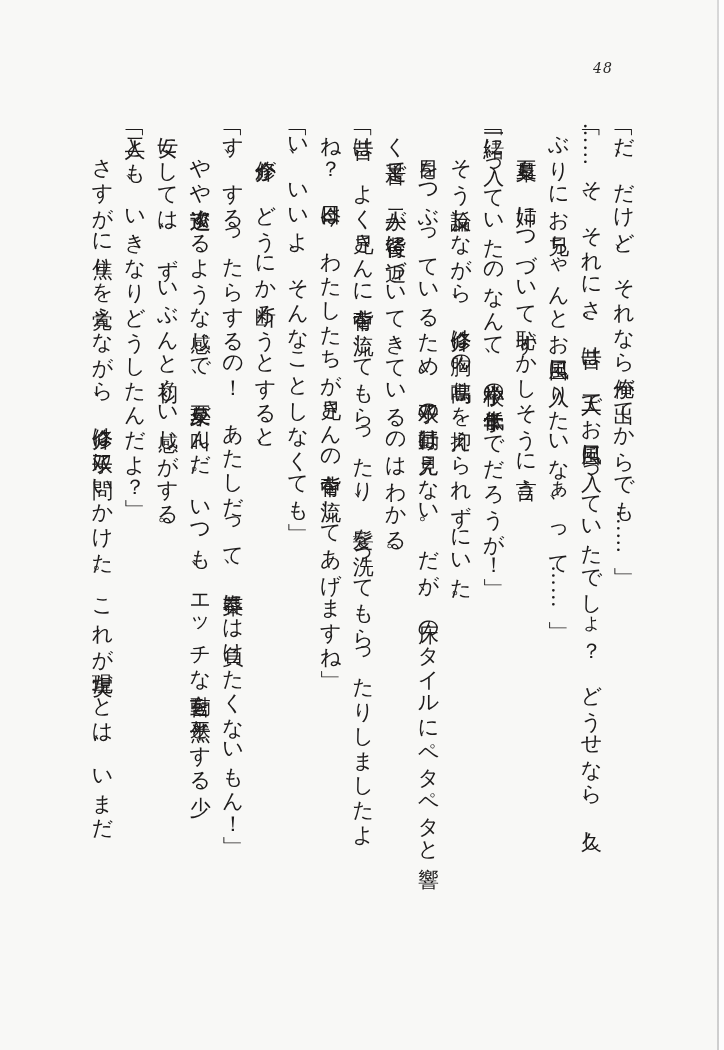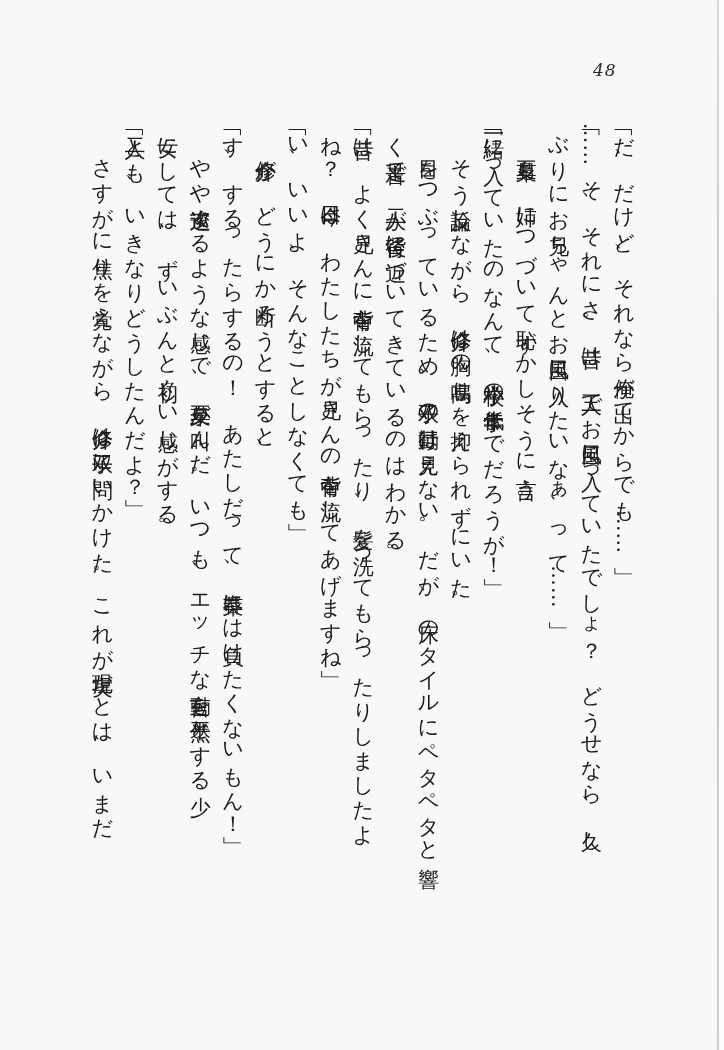--- a/index.html
+++ b/index.html
@@ -17,21 +17,21 @@
     position: relative;
     width: 724px;
     height: 1050px;
     background: #f8f8f6;
     overflow: hidden;
   }
   .page-number {
     position: absolute;
     top: 60px;
     left: 593px;
-    font-size: 17px;
+    font-size: 14px;
     font-style: italic;
     color: #2b2a29;
     letter-spacing: 1px;
   }
   .text-block {
     position: absolute;
     top: 122px;
     right: 84px;
     height: 880px;
     writing-mode: vertical-rl;

